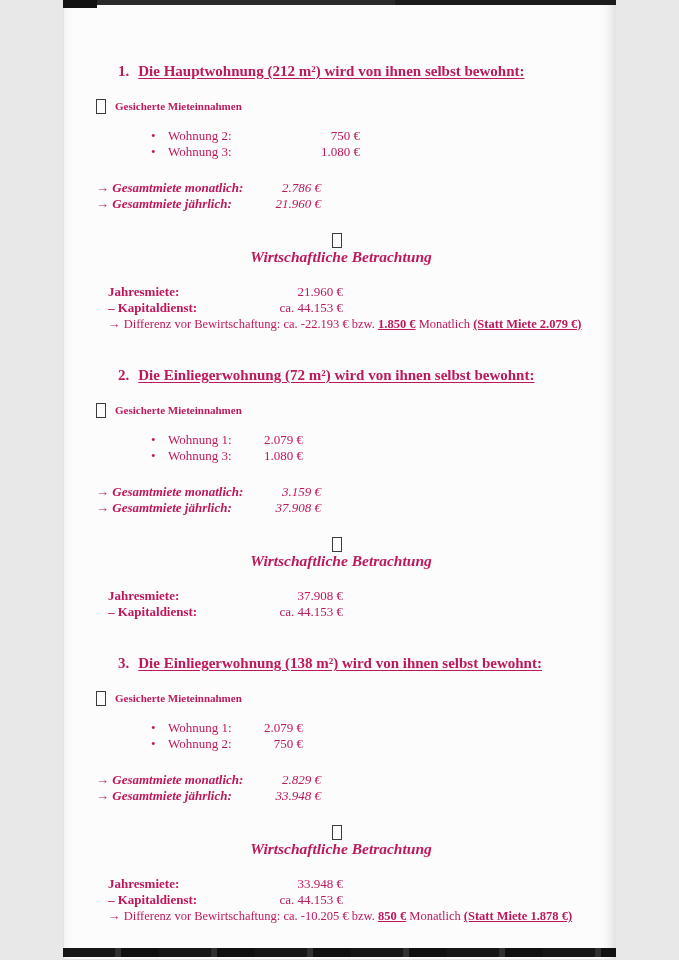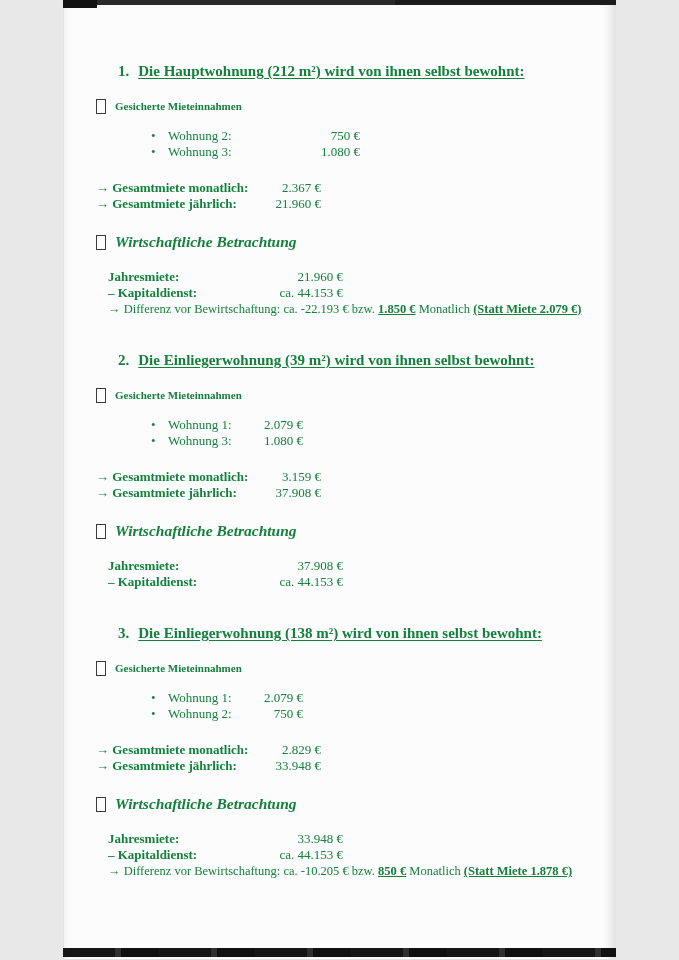--- a/index.html
+++ b/index.html
@@ -2,21 +2,21 @@
 <html lang="de"><head>
 <meta charset="utf-8">
 <style>
   html, body { margin: 0; padding: 0; background: #e8e8e8; }
   .page {
     position: relative;
     width: 553px;
     height: 960px;
     margin: 0 auto;
     background: #fcfcfc;
-    color: #15803d;
+    color: #be185d;
     font-family: "Liberation Serif", "DejaVu Serif", serif;
     overflow: hidden;
     box-shadow:
       inset 0 0 0 1px #e3e3e3,
       inset -10px 0 14px -8px rgba(0,0,0,0.18),
       inset 8px 0 12px -9px rgba(0,0,0,0.10);
   }
   .edge-top {
     position: absolute; top: 0; left: 0; right: 0; height: 5px;
     background: linear-gradient(90deg, #101010 0 6%, #2a2a2a 6% 60%, #1c1c1c 60% 100%);
@@ -46,42 +46,42 @@
   .sec-text { text-decoration: underline; text-underline-offset: 2px; }
 
   .sub-heading {
     display: flex;
     align-items: center;
     margin: 0 0 13px 0;
     font-size: 11px;
     line-height: 18px;
     font-weight: bold;
   }
-  .sub-heading.italic { font-style: italic; font-size: 15.5px; margin-bottom: 18px; }
+  .sub-heading.italic { font-style: italic; font-size: 15.5px; margin-bottom: 18px; flex-direction: column; }
   .box-glyph {
     display: inline-block;
     width: 8px; height: 13px;
     border: 1px solid #3a3a3a;
     margin-right: 9px;
     flex: none;
   }
 
   .unit-list {
     list-style: none;
     margin: 0 0 20px 0;
     padding: 0 0 0 55px;
     line-height: 16px;
   }
   .unit-item { display: flex; }
   .bullet { width: 17px; flex: none; }
   .u-label { width: 80px; flex: none; }
   .u-value { width: 55px; flex: none; text-align: right; white-space: nowrap; }
   .unit-list.wide .u-value { width: 112px; }
 
-  .totals { margin: 8px 0 21px 0; line-height: 16px; }
+  .totals { margin: 8px 0 21px 0; line-height: 16px; font-style: italic; }
   .t-row { display: flex; }
   .t-label { width: 172px; flex: none; font-weight: bold; white-space: nowrap; }
   .t-value { width: 53px; flex: none; text-align: right; white-space: nowrap; }
 
   .analysis { line-height: 16px; margin-left: 12px; }
   .a-row { display: flex; }
   .a-label { width: 150px; flex: none; font-weight: bold; white-space: nowrap; }
   .a-value { width: 85px; flex: none; text-align: right; white-space: nowrap; }
   .diff-line { font-size: 12.5px; white-space: nowrap; }
   .diff-line b { font-weight: bold; text-decoration: underline; }
@@ -113,21 +113,21 @@
         <li class="unit-item">
           <span class="bullet">•</span>
           <span class="u-label">Wohnung 3:</span>
           <span class="u-value">1.080 €</span>
         </li>
       </ul>
 
       <div class="totals">
         <div class="t-row">
           <span class="t-label">→ Gesamtmiete monatlich:</span>
-          <span class="t-value">2.367 €</span>
+          <span class="t-value">2.786 €</span>
         </div>
         <div class="t-row">
           <span class="t-label">→ Gesamtmiete jährlich:</span>
           <span class="t-value">21.960 €</span>
         </div>
       </div>
 
       <div class="sub-heading italic">
         <span class="box-glyph"></span>
         <span>Wirtschaftliche Betrachtung</span>
@@ -146,21 +146,21 @@
           <span>→ Differenz vor Bewirtschaftung: ca. -22.193 € bzw.</span>
           <b>1.850 €</b>
           <span>Monatlich</span>
           <b>(Statt Miete 2.079 €)</b>
         </div>
       </div>
     </section>
 
     <section class="doc-section">
       <h2 class="sec-title">
-        <span class="sec-num">2.</span><span class="sec-text">Die Einliegerwohnung (39 m²) wird von ihnen selbst bewohnt:</span>
+        <span class="sec-num">2.</span><span class="sec-text">Die Einliegerwohnung (72 m²) wird von ihnen selbst bewohnt:</span>
       </h2>
 
       <div class="sub-heading">
         <span class="box-glyph"></span>
         <span>Gesicherte Mieteinnahmen</span>
       </div>
 
       <ul class="unit-list">
         <li class="unit-item">
           <span class="bullet">•</span>

